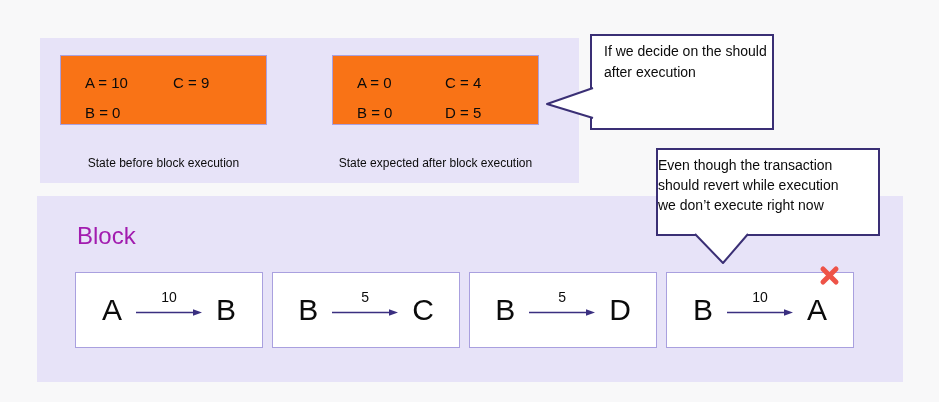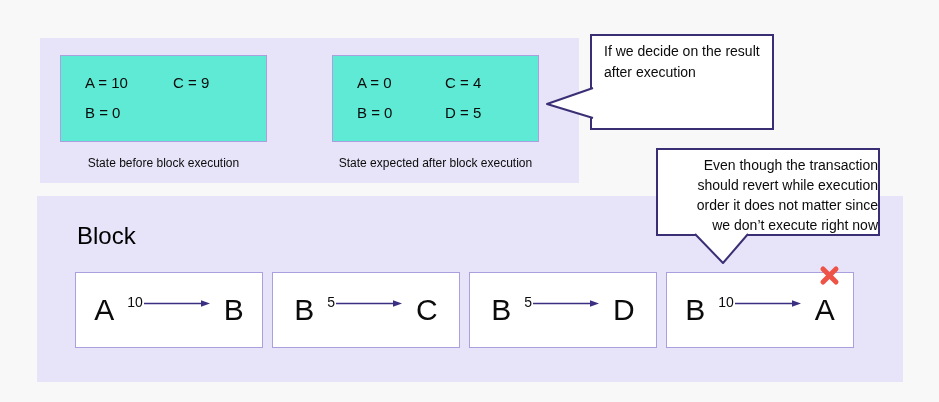--- a/index.html
+++ b/index.html
@@ -11,22 +11,22 @@
     position:relative;
     overflow:hidden;
   }
   .canvas { position:absolute; inset:0; }
 
   .panel { position:absolute; background:#E7E3F8; }
   .top-panel    { left:40px; top:38px;  width:539px; height:145px; }
   .bottom-panel { left:37px; top:196px; width:866px; height:186px; }
 
   .state-box {
-    position:absolute; top:17px; width:207px; height:87px;
-    background:#5eead4; border:1.5px solid #A9A0DF;
+    position:absolute; top:17px; width:207px; height:70px;
+    background:#f97316; border:1.5px solid #A9A0DF;
   }
   .state-box.first  { left:20px; }
   .state-box.second { left:292px; }
   .state-values {
     display:grid; grid-template-columns:88px auto;
     padding:18px 0 0 24px; row-gap:13px;
     font-size:15px; color:#0B0B0B;
   }
   .state-label {
     position:absolute; top:118px; width:207px;
@@ -35,41 +35,41 @@
   .state-label.first  { left:20px; }
   .state-label.second { left:292px;text-align:center; }
 
   .bubble {
     position:absolute; background:#FFFFFF;
     border:2px solid #3A2F75; z-index:5;
     font-size:14px; color:#0B0B0B;
   }
   .bubble .ln { white-space:nowrap; }
   .bubble1 { left:590px; top:34px;  width:184px; height:96px; padding:5px 0 0 12px; line-height:21px; }
-  .bubble2 { left:656px; top:148px; width:224px; height:88px; padding:5px 0 0 8px; line-height:20px;text-align:right; }
+  .bubble2 { left:656px; top:148px; width:224px; height:88px; padding:5px 0 0 0; line-height:20px; }
 
   .tail { position:absolute; z-index:6; overflow:visible; }
   .tail1 { left:543px; top:82px; }
   .tail2 { left:690px; top:232px; }
 
   .block-title {
     position:absolute; left:40px; top:26px;
-    font-size:24px; color:#000000;
+    font-size:24px; color:#a21caf;
   }
   .tx-row {
     position:absolute; left:38px; top:76px;
     display:flex; gap:9px;
   }
   .tx-box {
     width:188px; height:76px; background:#FFFFFF;
     border:1.5px solid #A9A0DF;
     display:flex; align-items:center; justify-content:center; gap:13px;
   }
   .tx-letter { font-size:30px; color:#0B0B0B; }
-  .tx-arrow  { display:flex; flex-direction:row; align-items:center; transform:translateY(-7px); }
+  .tx-arrow  { display:flex; flex-direction:column; align-items:center; transform:translateY(-7px); }
   .tx-amount { font-size:14px; color:#0B0B0B; line-height:16px; margin-bottom:3px; }
 
   .reject-x { position:absolute; left:819px; top:265px; z-index:7; }
 </style>
 </head>
 <body>
 
 <div class="canvas">
 
   <div class="panel top-panel">
@@ -144,31 +144,30 @@
             <polygon points="58,1.2 67,4.5 58,7.8" fill="#3A2F80"></polygon>
           </svg>
         </span>
         <span class="tx-letter">A</span>
       </div>
 
     </div>
   </div>
 
   <div class="bubble bubble1">
-    <div class="ln">If we decide on the result</div>
+    <div class="ln">If we decide on the should</div>
     <div class="ln">after execution</div>
   </div>
   <svg class="tail tail1" width="52" height="42" viewBox="0 0 52 42">
     <path d="M50,6 L4,22 L50,36" fill="#FFFFFF" stroke="#3A2F75" stroke-width="2" stroke-linejoin="round"></path>
   </svg>
 
   <div class="bubble bubble2">
     <div class="ln">Even though the transaction</div>
     <div class="ln">should revert while execution</div>
-    <div class="ln">order it does not matter since</div>
     <div class="ln">we don’t execute right now</div>
   </div>
   <svg class="tail tail2" width="66" height="36" viewBox="0 0 66 36">
     <path d="M5,2 L33,31 L58,2" fill="#FFFFFF" stroke="#3A2F75" stroke-width="2" stroke-linejoin="round"></path>
   </svg>
 
   <svg class="reject-x" width="21" height="21" viewBox="0 0 21 21">
     <line x1="4" y1="4" x2="17" y2="17" stroke="#EE5348" stroke-width="5" stroke-linecap="round"></line>
     <line x1="17" y1="4" x2="4" y2="17" stroke="#EE5348" stroke-width="5" stroke-linecap="round"></line>
   </svg>

